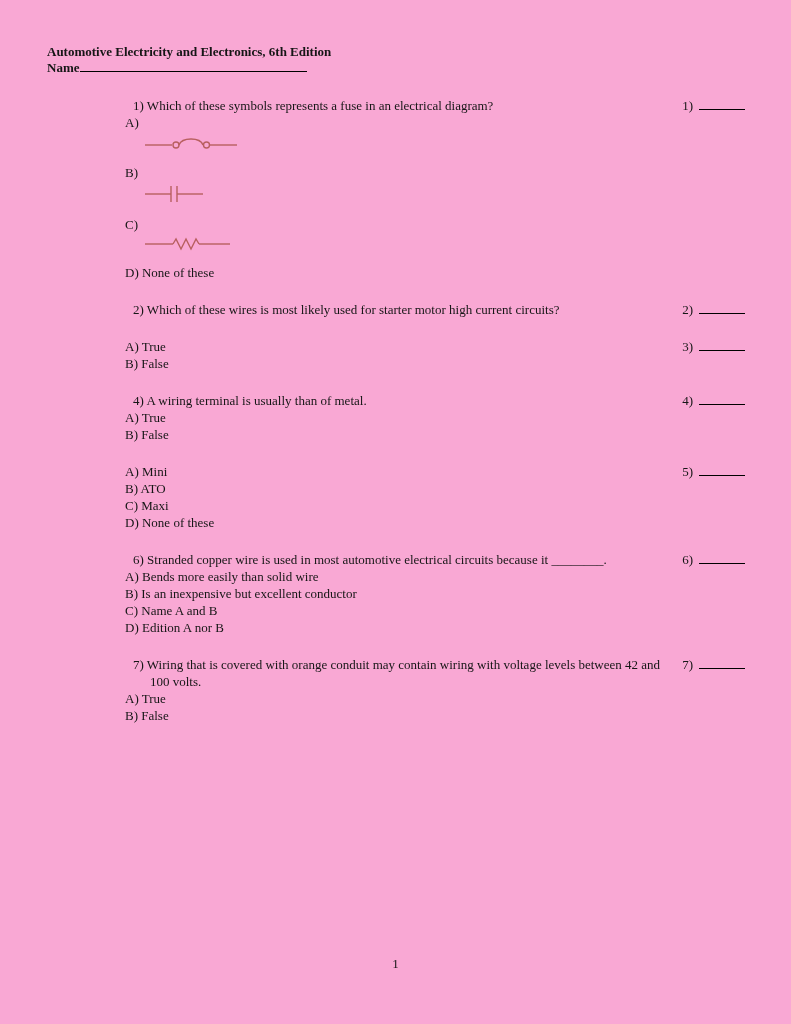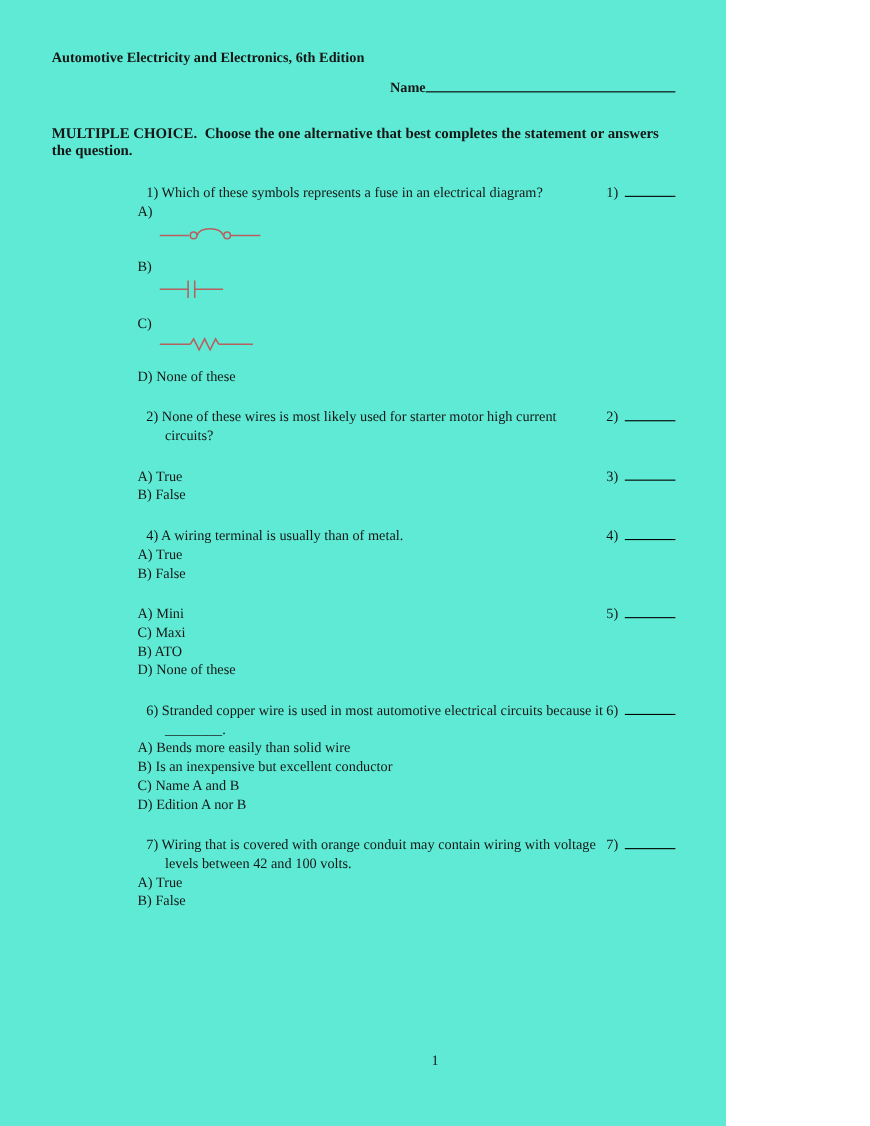--- a/index.html
+++ b/index.html
@@ -4,27 +4,27 @@
 <style>
   * { margin: 0; padding: 0; box-sizing: border-box; }
   html, body { background: #ffffff; }
   body {
     width: 791px; height: 1024px;
     font-family: "Liberation Serif", "DejaVu Serif", serif;
     color: #161616;
   }
   .page {
     position: relative;
-    width: 660px; height: 1024px;
+    width: 791px; height: 1024px;
     padding: 44px 46px 0 47px;
     overflow: hidden;
-    background: #5eead4;
+    background: #f9a8d4;
   }
   .doc-header { font-size: 13px; line-height: 15px; font-weight: bold; }
-  .name-row { margin-top: 12px; font-size: 13px; font-weight: bold; text-align: right; }
+  .name-row { margin-top: 0; font-size: 13px; font-weight: bold; }
   .name-line {
     display: inline-block; width: 227px; height: 13px;
     border-bottom: 1.2px solid #000; vertical-align: baseline;
   }
   .section-heading {
     margin-top: 25px; font-size: 13.5px; font-weight: bold; white-space: pre-wrap;
   }
   .questions { margin-top: 21px; }
   .question { margin-left: 45px; margin-bottom: 20px; }
   .q-row { display: flex; align-items: flex-start; }
@@ -54,21 +54,20 @@
 <div class="page">
 
   <div class="doc-header">
     <div>Automotive Electricity and Electronics, 6th Edition</div>
   </div>
 
   <div class="name-row">
     <span>Name</span><span class="name-line"></span>
   </div>
 
-  <div class="section-heading">MULTIPLE CHOICE.  Choose the one alternative that best completes the statement or answers the question.</div>
 
   <div class="questions">
 
     <div class="question">
       <div class="q-row">
         <div class="q-main">
           <div class="q-text">
             <span>1)</span>
             <span>Which of these symbols represents a fuse in an electrical diagram?</span>
           </div>
@@ -122,21 +121,21 @@
           <span>1)</span><span class="blank"></span>
         </div>
       </div>
     </div>
 
     <div class="question">
       <div class="q-row">
         <div class="q-main">
           <div class="q-text">
             <span>2)</span>
-            <span>None of these wires is most likely used for starter motor high current circuits?</span>
+            <span>Which of these wires is most likely used for starter motor high current circuits?</span>
           </div>
         </div>
         <div class="answer-col">
           <span>2)</span><span class="blank"></span>
         </div>
       </div>
     </div>
 
     <div class="question">
       <div class="q-row">
@@ -184,28 +183,28 @@
 
     <div class="question">
       <div class="q-row">
         <div class="q-main">
           <div class="options">
             <div class="option">
               <span>A)</span>
               <span>Mini</span>
             </div>
             <div class="option">
+              <span>B)</span>
+              <span>ATO</span>
+            </div>
+            <div class="option">
               <span>C)</span>
               <span>Maxi</span>
             </div>
             <div class="option">
-              <span>B)</span>
-              <span>ATO</span>
-            </div>
-            <div class="option">
               <span>D)</span>
               <span>None of these</span>
             </div>
           </div>
         </div>
         <div class="answer-col">
           <span>5)</span><span class="blank"></span>
         </div>
       </div>
     </div>

